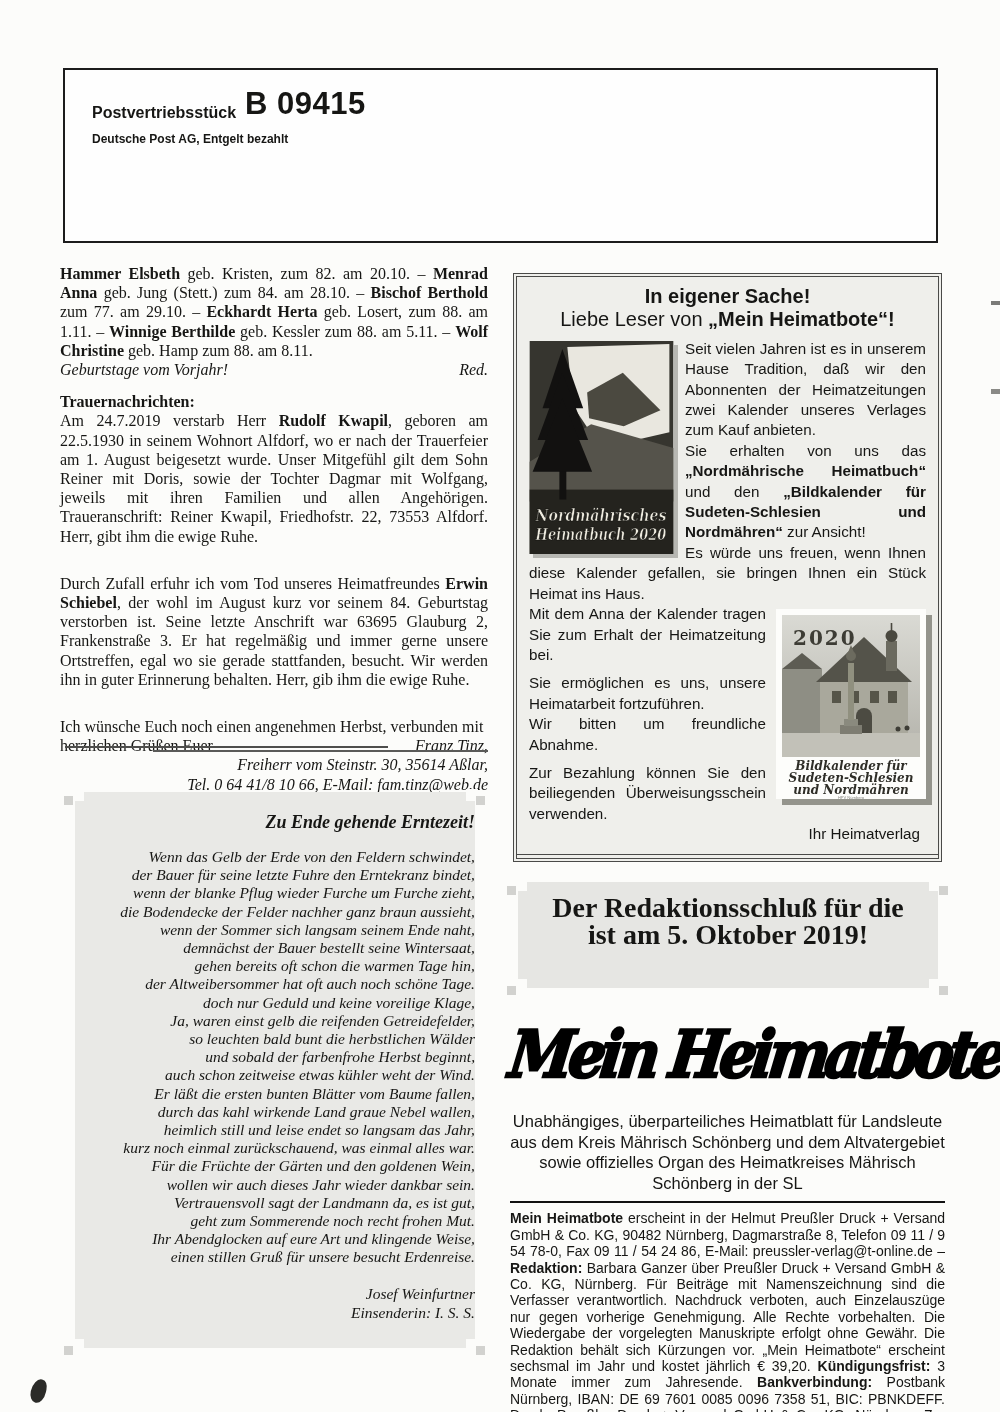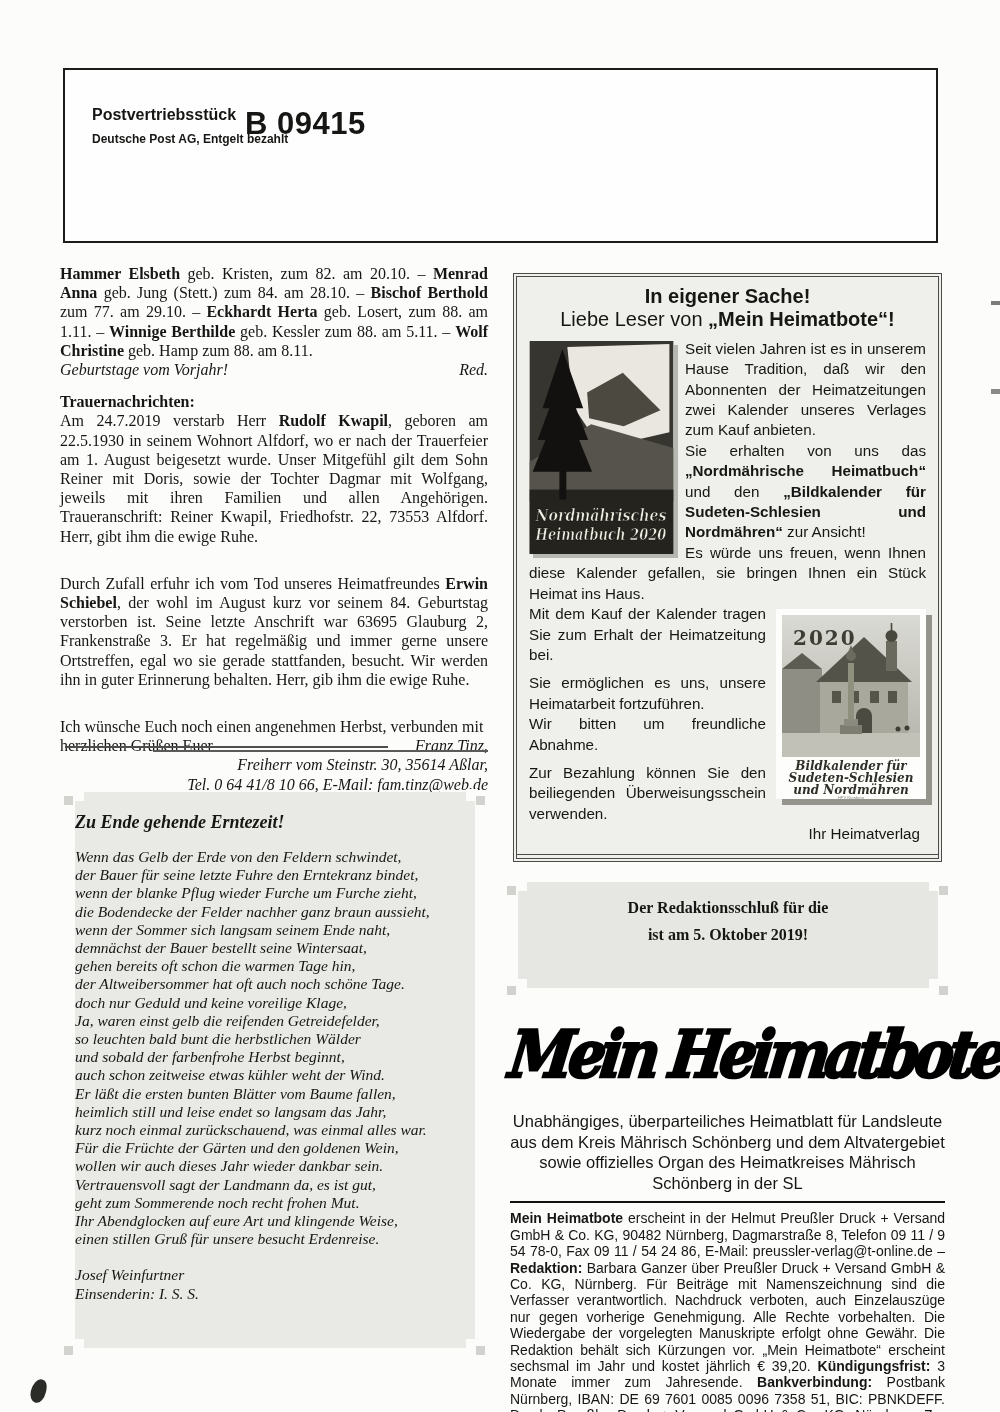--- a/index.html
+++ b/index.html
@@ -5,21 +5,21 @@
   * { margin:0; padding:0; box-sizing:border-box; }
   html,body { background:#9a9a9a; }
   .page {
     position:relative; width:1000px; height:1412px; margin:0 auto;
     background:#fcfcfa; color:#161614; overflow:hidden;
     font-family:"Liberation Serif", serif;
   }
   
   .postal-box { position:absolute; left:63px; top:68px; width:875px; height:175px;
     border:2px solid #1c1c1c; background:#fefefe; font-family:"Liberation Sans", sans-serif; }
-  .postal-line1 { position:absolute; left:27px; top:36px; display:flex; align-items:flex-start; }
+  .postal-line1 { position:absolute; left:27px; top:16px; display:flex; align-items:flex-end; }
   .postal-label { font-weight:bold; font-size:16px; }
   .postal-code  { font-weight:bold; font-size:31px; margin-left:9px; letter-spacing:0.5px; }
   .postal-line2 { position:absolute; left:27px; top:62px; font-weight:bold; font-size:12px; }
   
   .left-col { position:absolute; left:60px; top:264px; width:428px;
     font-size:16px; line-height:19.2px; text-align:justify; }
   .flexline { display:flex; justify-content:space-between; }
   .it { font-style:italic; }
   .heading-bold { font-weight:bold; margin-top:13px; }
   .para { margin-top:0; }
@@ -29,21 +29,21 @@
   .divider2 { position:absolute; left:153px; top:750px; width:335px; border-top:2px solid #5a5a58; }
   
   .gray-box { position:absolute; background:#e9e9e6; }
   .deco-sq { position:absolute; width:9px; height:9px; background:#d2d2cf; }
   .deco-sq.tl { left:-11px; top:4px; } .deco-sq.tr { right:-10px; top:4px; }
   .deco-sq.bl { left:-11px; bottom:-7px; } .deco-sq.br { right:-10px; bottom:-7px; }
   .notch { position:absolute; width:12px; height:12px; background:#fcfcfa; }
   .notch.tl { left:-3px; top:-3px; } .notch.tr { right:-3px; top:-3px; }
   .notch.bl { left:-3px; bottom:-3px; } .notch.br { right:-3px; bottom:-3px; }
   
-  .poem-box { left:75px; top:792px; width:400px; height:556px; text-align:left; }
+  .poem-box { left:75px; top:792px; width:400px; height:556px; text-align:right; }
   .poem-title { margin-top:20px; font-size:18px; font-weight:bold; font-style:italic; }
   .poem-lines { margin-top:15px; font-style:italic; font-size:15.5px; line-height:18.2px; }
   .poem-author { margin-top:17px; font-style:italic; font-size:15.5px; line-height:19px; }
   
   .notice-box { position:absolute; left:513px; top:273px; width:429px; height:589px;
     border:1px solid #4a4a48; background:#efefeb; }
   .notice-inner { position:absolute; left:2px; top:2px; right:2px; bottom:2px;
     border:1px solid #4a4a48; padding:7px 12px 23px;
     font-family:"Liberation Sans", sans-serif; font-size:15.2px; line-height:20.4px;
     text-align:justify; overflow:hidden; }
@@ -52,21 +52,21 @@
   .bookcover { float:left; width:145px; height:213px; margin:2px 11px 6px 0;
     box-shadow:4px 4px 0 #b7b7b2; }
   .calcover { float:right; width:150px; height:190px; margin:5px 0 6px 10px;
     background:#fdfdfb; box-shadow:6px 6px 0 #94948c; }
   .gap8 { height:8px; clear:none; }
   .clearl { clear:left; }
   .signoff { text-align:right; padding-right:6px; }
   .notice-sep { clear:both; border-top:1px solid #4a4a48; margin:9px -12px 8px; }
   
   .deadline-box { left:518px; top:882px; width:420px; height:106px; background:#e6e6e3;
-    text-align:center; font-weight:bold; font-size:16px; line-height:26.5px;
+    text-align:center; font-weight:bold; font-size:28px; line-height:26.5px;
     padding-top:13px; font-family:"Liberation Serif", serif; }
   
   .masthead { position:absolute; left:510px; top:1002px; width:435px;
     font-family:"Liberation Sans", sans-serif; }
   .logo { text-align:center; white-space:nowrap; height:106px; line-height:106px;
     font-family:"DejaVu Serif", serif; font-style:italic; font-weight:bold;
     font-size:58px; letter-spacing:-5px; color:#000;
     -webkit-text-stroke:2.4px #000;
     transform:skewX(-7deg) scaleY(1.12); transform-origin:center; }
   .masthead-sub { text-align:center; font-size:16.5px; line-height:20.6px; margin-top:3px; }
@@ -132,20 +132,21 @@
         <div>wenn der Sommer sich langsam seinem Ende naht,</div>
         <div>demnächst der Bauer bestellt seine Wintersaat,</div>
         <div>gehen bereits oft schon die warmen Tage hin,</div>
         <div>der Altweibersommer hat oft auch noch schöne Tage.</div>
         <div>doch nur Geduld und keine voreilige Klage,</div>
         <div>Ja, waren einst gelb die reifenden Getreidefelder,</div>
         <div>so leuchten bald bunt die herbstlichen Wälder</div>
         <div>und sobald der farbenfrohe Herbst beginnt,</div>
         <div>auch schon zeitweise etwas kühler weht der Wind.</div>
         <div>Er läßt die ersten bunten Blätter vom Baume fallen,</div>
+        <div>durch das kahl wirkende Land graue Nebel wallen,</div>
         <div>heimlich still und leise endet so langsam das Jahr,</div>
         <div>kurz noch einmal zurückschauend, was einmal alles war.</div>
         <div>Für die Früchte der Gärten und den goldenen Wein,</div>
         <div>wollen wir auch dieses Jahr wieder dankbar sein.</div>
         <div>Vertrauensvoll sagt der Landmann da, es ist gut,</div>
         <div>geht zum Sommerende noch recht frohen Mut.</div>
         <div>Ihr Abendglocken auf eure Art und klingende Weise,</div>
         <div>einen stillen Gruß für unsere besucht Erdenreise.</div>
       </div>
     <div class="poem-author">
@@ -206,21 +207,21 @@
         <polygon points="75,36 71,46 79,46" fill="#6c6b5f"></polygon>
         <circle cx="122" cy="120" r="2.5" fill="#3e3d36"></circle>
         <circle cx="131" cy="119" r="2.5" fill="#3e3d36"></circle>
         <text x="17" y="36" font-family="DejaVu Serif, serif" font-weight="bold" font-size="20" letter-spacing="2" fill="#3d3c35">2020</text>
         <text x="75" y="161" text-anchor="middle" font-family="DejaVu Serif, serif" font-style="italic" font-weight="bold" font-size="12" fill="#2f2e28">Bildkalender für</text>
         <text x="75" y="173" text-anchor="middle" font-family="DejaVu Serif, serif" font-style="italic" font-weight="bold" font-size="12" fill="#2f2e28">Sudeten-Schlesien</text>
         <text x="75" y="185" text-anchor="middle" font-family="DejaVu Serif, serif" font-style="italic" font-weight="bold" font-size="12" fill="#2f2e28">und Nordmähren</text>
         <text x="75" y="189.5" text-anchor="middle" font-family="Liberation Sans, sans-serif" font-size="4" fill="#8a8a84">HPV Nürnberg</text>
       </svg>
 
-      <div>Mit dem Kauf der Kalender tragen Sie zum Erhalt der Heimatzeitung bei.</div>
+      <div>Mit dem Anna der Kalender tragen Sie zum Erhalt der Heimatzeitung bei.</div>
       <div class="gap8"></div>
       <div>Sie ermöglichen es uns, unsere Heimatarbeit fortzuführen.</div>
       <div>Wir bitten um freundliche Abnahme.</div>
       <div class="gap8"></div>
       <div>Zur Bezahlung können Sie den beiliegenden Überweisungsschein verwenden.</div>
       <div class="signoff">Ihr Heimatverlag</div>
 
       <div class="notice-sep"></div>
 
     </div>

